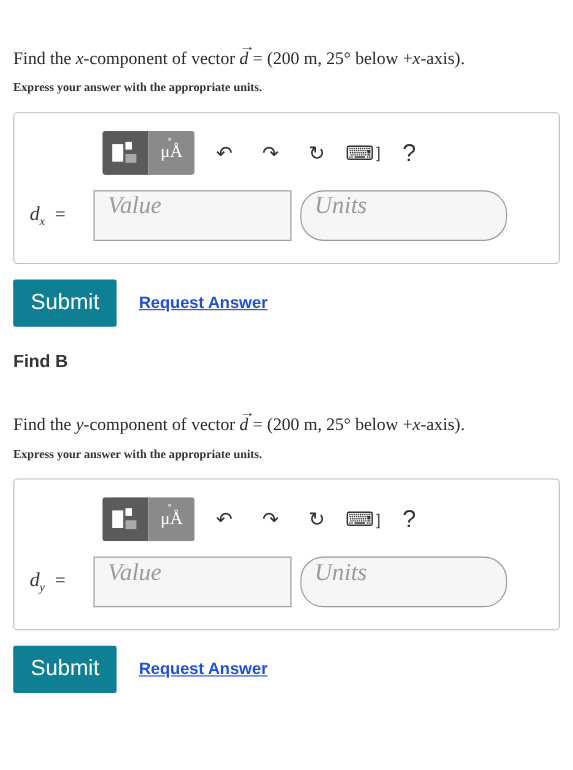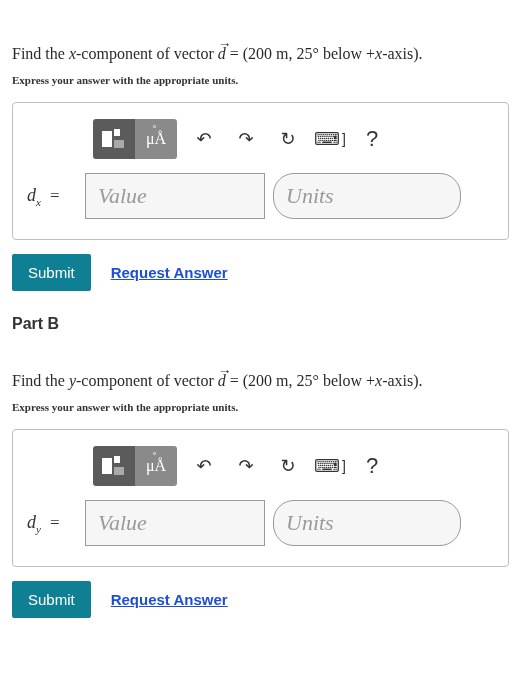--- a/index.html
+++ b/index.html
@@ -104,38 +104,37 @@
     width: 14px;
   }
   .field {
     height: 46px;
     border: 1px solid #9a9a9a;
     background: #f6f6f6;
     font-family: Georgia, 'Times New Roman', serif;
     font-style: italic;
     font-size: 22px;
     color: #9a9a9a;
-    padding: 16px 12px;
-    display: flex;
-    align-items: center;
+    padding: 0 12px;
+    display: flex;
   }
   .value-field { width: 180px; }
   .units-field { width: 188px; border-radius: 21px; }
   .btn-row {
     display: flex;
     align-items: center;
     gap: 20px;
     margin-bottom: 24px;
   }
   .submit-btn {
     background: #0f7f94;
     color: #fff;
     border: none;
     padding: 10px 16px;
-    font-size: 15px;
+    font-size: 20px;
     cursor: pointer;
     border-radius: 2px;
   }
   .req-link {
     color: #1d4ed8;
     font-weight: bold;
     text-decoration: underline;
     font-size: 15px;
     cursor: pointer;
   }
@@ -206,21 +205,21 @@
         </div>
     </div>
   </div>
 
   <div class="btn-row">
     <button class="submit-btn">Submit</button>
     <span class="req-link">Request Answer</span>
   </div>
 </div>
 
-<div class="part-hdr">Part B</div>
+<div class="part-hdr">Find B</div>
 
 <div>
   <div class="question">
     <span>Find the </span><span class="math">y</span><span>-component of vector </span><span class="vector math"><span class="arrow">→</span><span>d</span></span><span> = (200 m, 25° below +</span><span class="math">x</span><span>-axis).</span>
   </div>
   <div class="subinstr">Express your answer with the appropriate units.</div>
 
   <div class="answer-box">
     <div class="toolbar">
       <div class="tool-group">

